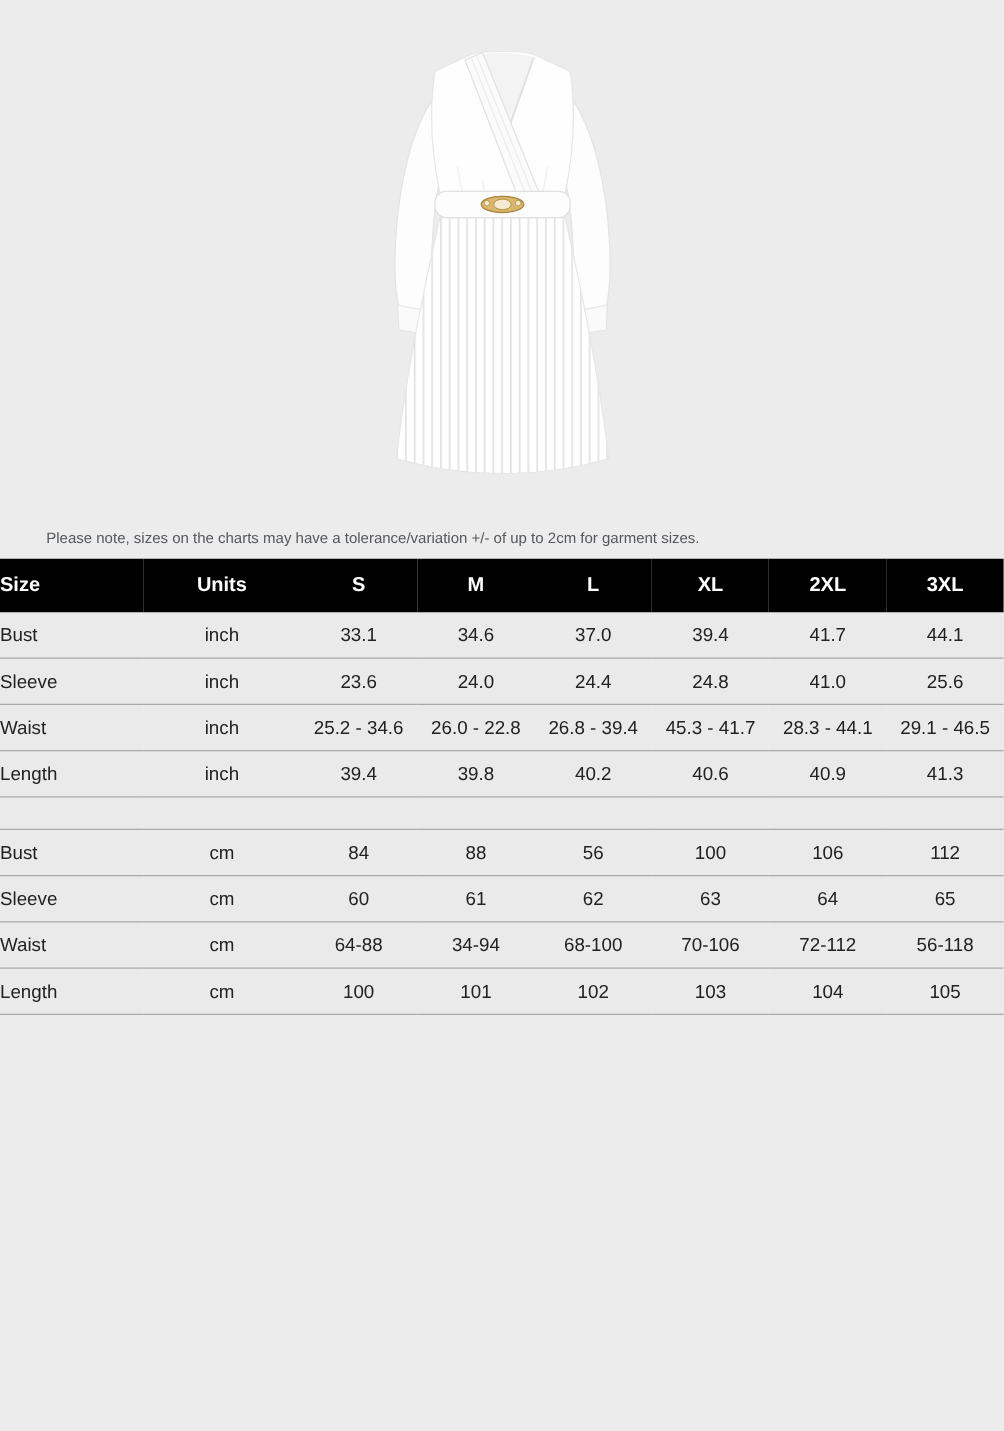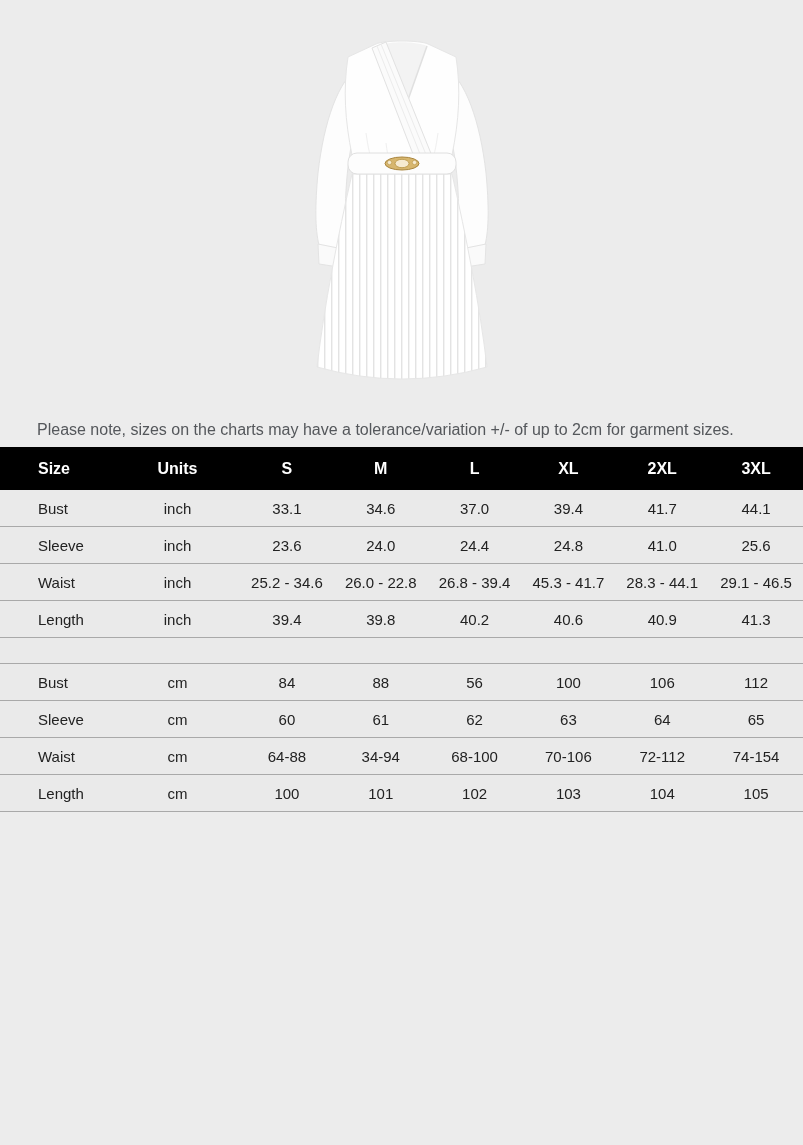--- a/index.html
+++ b/index.html
@@ -9,36 +9,36 @@
     font-family:"Liberation Sans", sans-serif;
     position:relative; overflow:hidden;
   }
 
   
   .photo-wrap { padding-top:15px; display:flex; justify-content:center; }
 
   
   .note {
     margin:28px 0 0 37px;
-    font-size:16px; line-height:14px;
+    font-size:12px; line-height:14px;
     color:#54575b;
   }
 
   
   table.size-chart {
     width:803px; margin-top:10px;
     border-collapse:collapse; table-layout:fixed;
     border-bottom:1px solid #a9a9a9;
   }
   table.size-chart thead th {
     background:#000000; color:#ffffff;
     font-weight:bold; font-size:16px;
     height:43px; padding:0;
   }
-  table.size-chart .c-size { text-align:left; padding-left:38px; }
+  table.size-chart .c-size { text-align:left; }
   table.size-chart tbody td {
     height:36px; padding:0;
     font-size:15px; color:#222222;
     text-align:center; white-space:nowrap;
     border-top:1px solid #a9a9a9;
     background:#eaeaea;
   }
   table.size-chart tbody tr:first-child td { border-top:none; }
   table.size-chart tr.spacer td { height:25px; }
 </style>
@@ -181,21 +181,21 @@
       <td>65</td>
     </tr>
     <tr>
       <td class="c-size">Waist</td>
       <td>cm</td>
       <td>64-88</td>
       <td>34-94</td>
       <td>68-100</td>
       <td>70-106</td>
       <td>72-112</td>
-      <td>74-154</td>
+      <td>56-118</td>
     </tr>
     <tr>
       <td class="c-size">Length</td>
       <td>cm</td>
       <td>100</td>
       <td>101</td>
       <td>102</td>
       <td>103</td>
       <td>104</td>
       <td>105</td>

